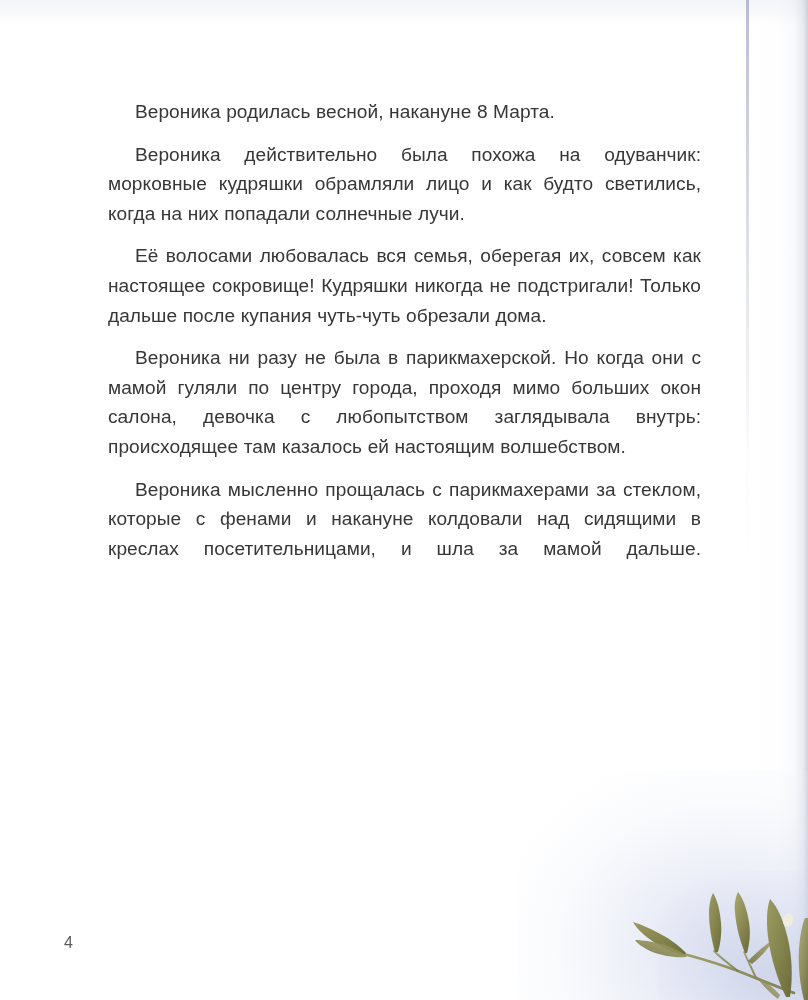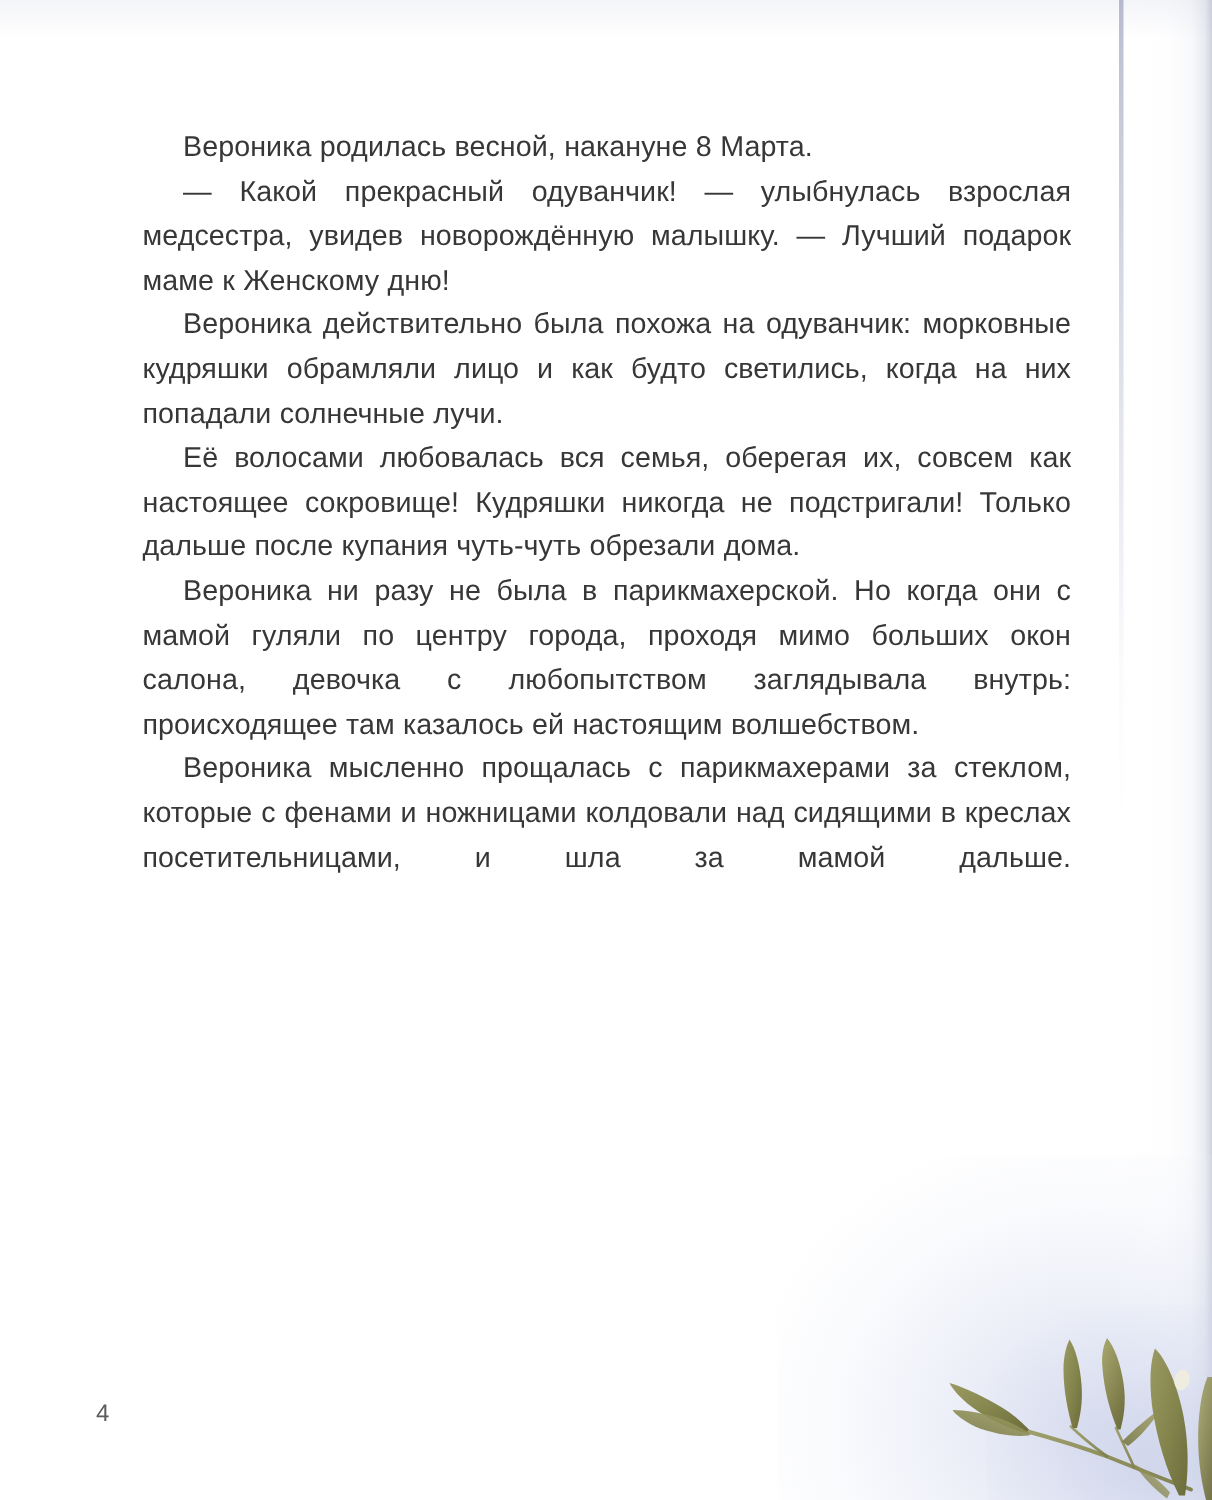--- a/index.html
+++ b/index.html
@@ -88,21 +88,21 @@
   }
 
   
   .text-column {
     position: absolute;
     left: 95px;
     top: 84px;
     width: 619px;
   }
   .para {
-    margin: 0;
+    margin: 13px;
     text-align: justify;
     text-justify: inter-word;
     text-indent: 27px;
     font-size: 19.1px;
     line-height: 29.6px;
     color: #373737;
     letter-spacing: 0.05px;
     word-spacing: 0.2px;
     hyphens: manual;
   }
@@ -143,25 +143,24 @@
 <div class="page">
 
   <div class="scan-edge-top"></div>
   <div class="scan-edge-right"></div>
   <div class="scan-edge-right-line"></div>
   <div class="scan-corner-wash"></div>
   <div class="scan-corner-wash2"></div>
 
   <div class="text-column">
     <p class="para">Вероника родилась весной, накануне 8 Марта.</p>
-    <p class="para">— Какой прекрасный одуванчик! — улыбнулась взрослая медсестра, увидев новорождённую малышку. — Лучший подарок маме к Женскому дню!</p>
     <p class="para">Вероника действительно была похожа на одуванчик: морковные кудряшки обрамляли лицо и как будто светились, когда на них попадали солнечные лучи.</p>
     <p class="para">Её волосами любовалась вся семья, оберегая их, совсем как настоящее сокровище! Кудряшки никогда не подстригали! Только дальше после купания чуть-чуть обрезали дома.</p>
     <p class="para">Вероника ни разу не была в парикмахерской. Но когда они с мамой гуляли по центру города, проходя мимо больших окон салона, девочка с любопытством заглядывала внутрь: происходящее там казалось ей настоящим волшебством.</p>
-    <p class="para justify-all">Вероника мысленно прощалась с парикмахерами за стеклом, которые с фенами и ножницами колдовали над сидящими в креслах посетительницами, и шла за мамой дальше.</p>
+    <p class="para justify-all">Вероника мысленно прощалась с парикмахерами за стеклом, которые с фенами и накануне колдовали над сидящими в креслах посетительницами, и шла за мамой дальше.</p>
   </div>
 
   <div class="page-number">4</div>
 
   <div class="leaf-decoration">
     <svg viewBox="0 0 190 125" xmlns="http://www.w3.org/2000/svg">
       <defs>
         <linearGradient id="lfA" x1="0" y1="0" x2="1" y2="1">
           <stop offset="0%" stop-color="#9b9a63"></stop>
           <stop offset="55%" stop-color="#83834c"></stop>

